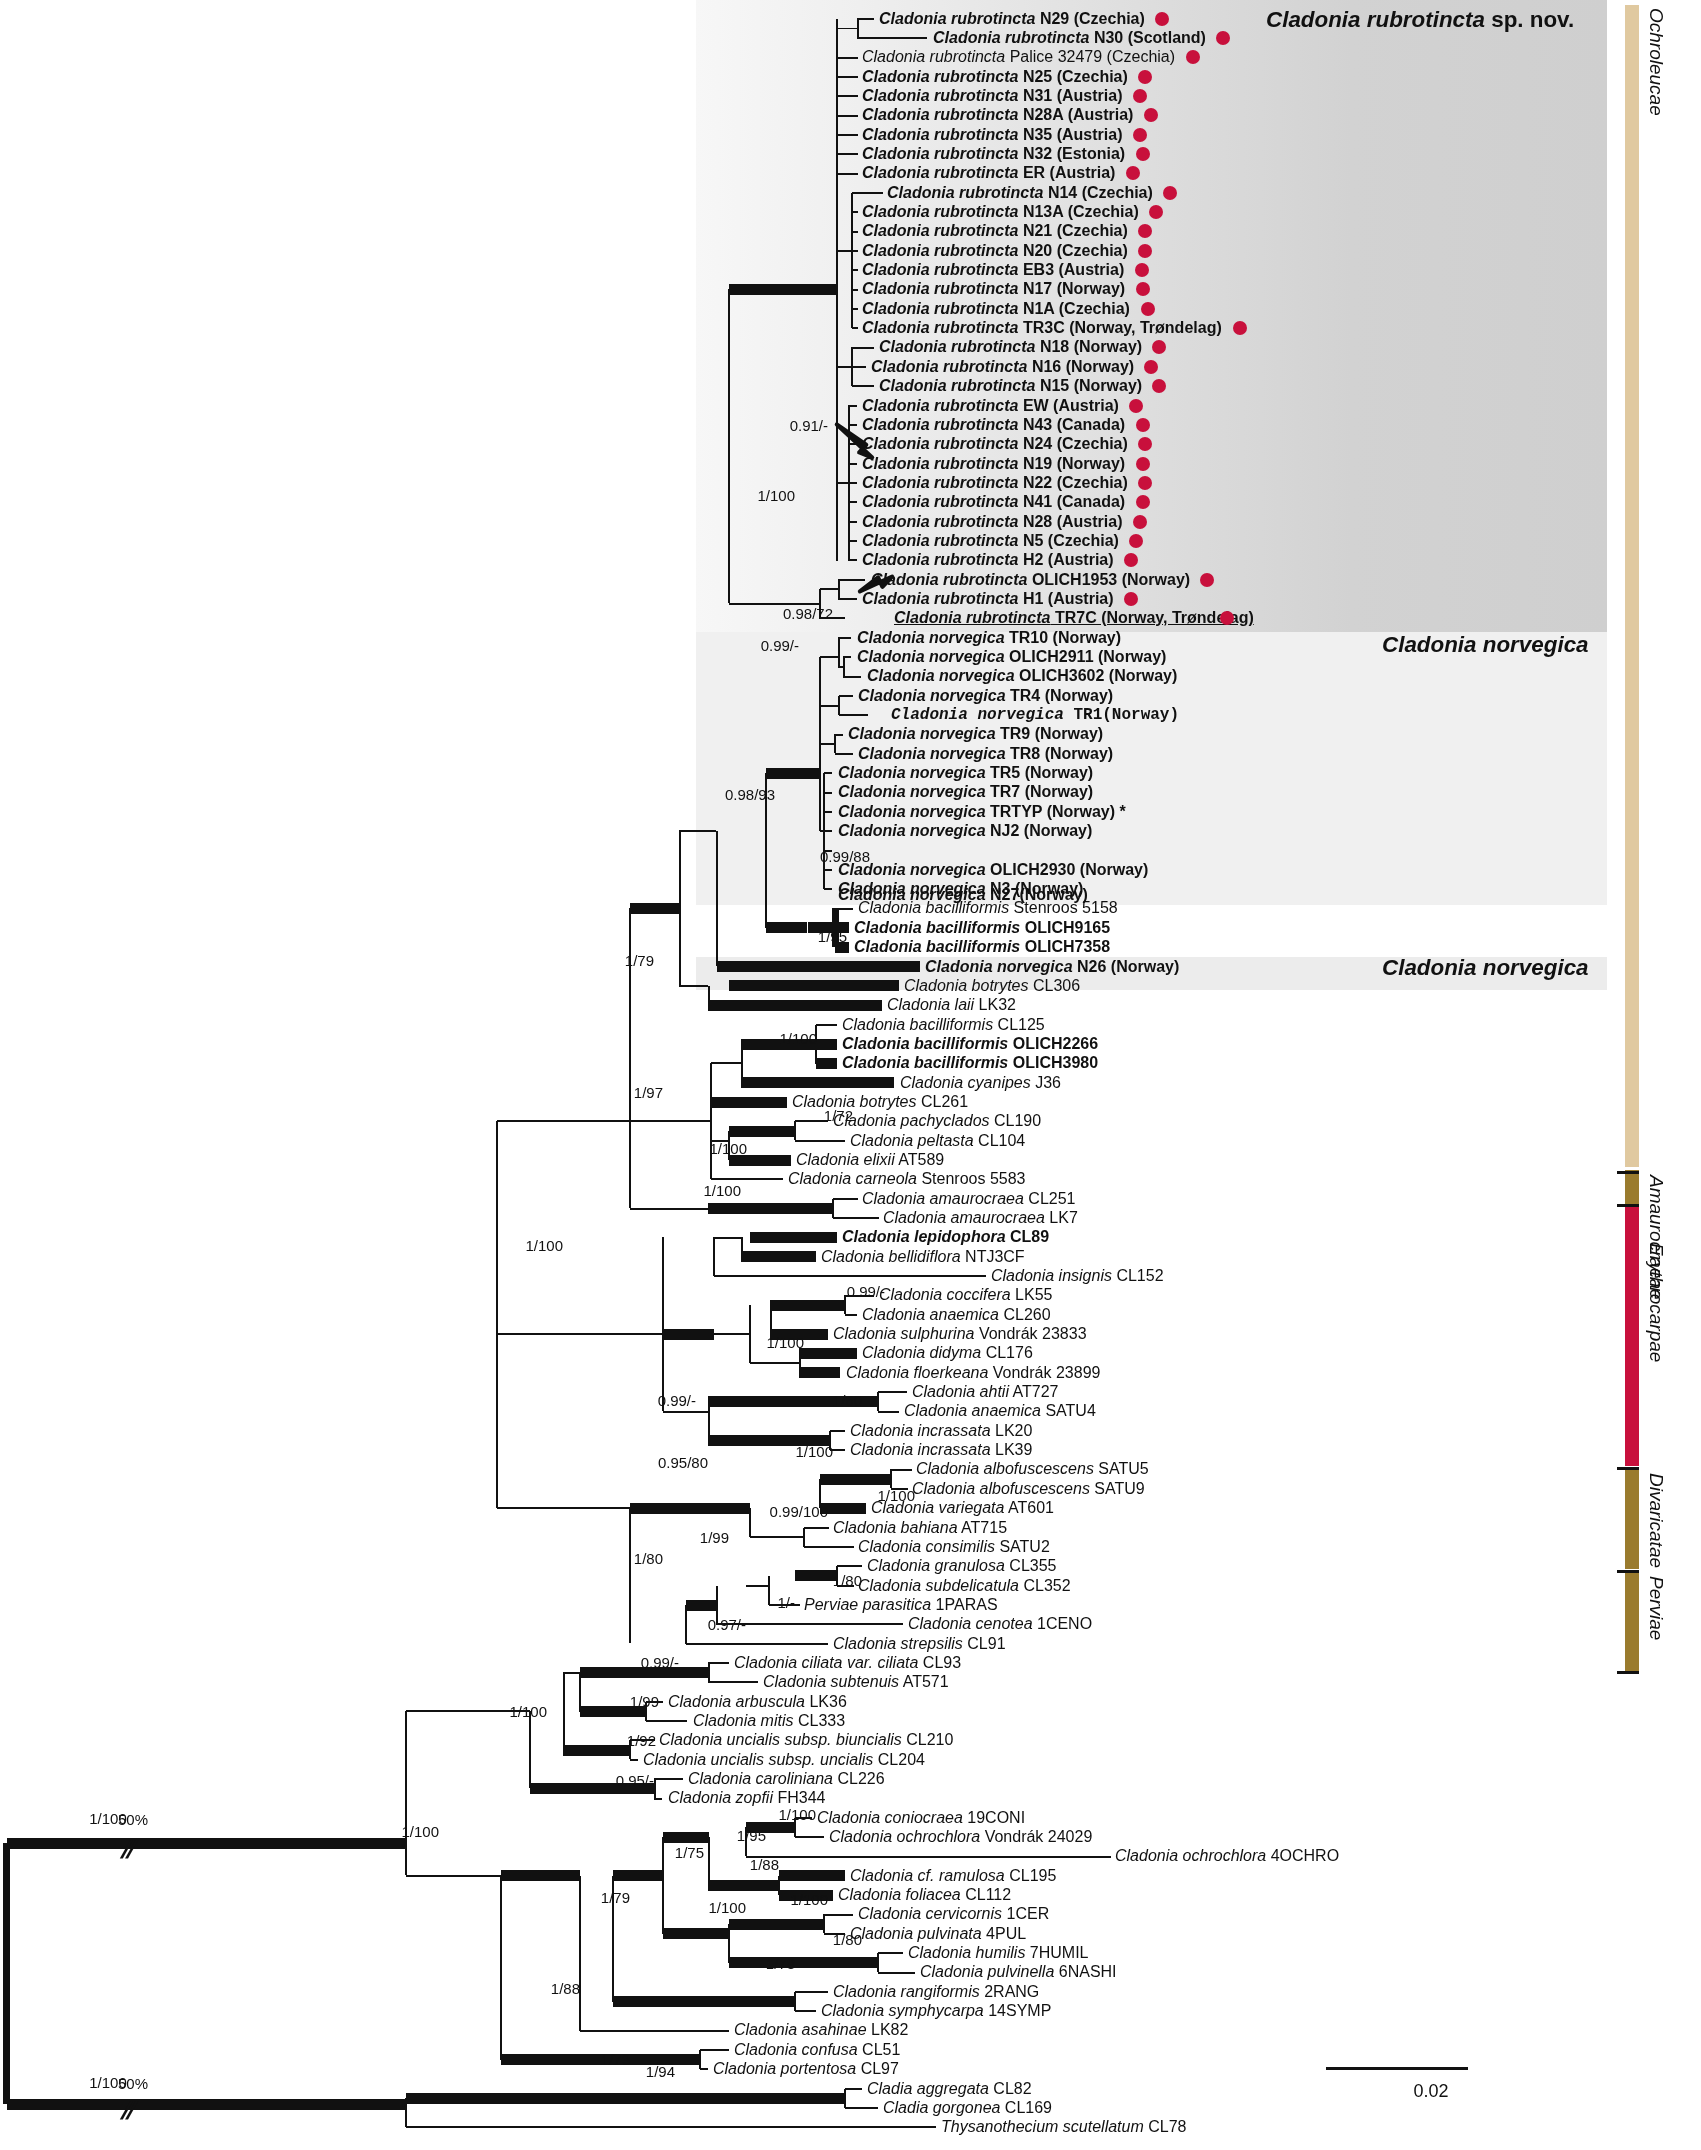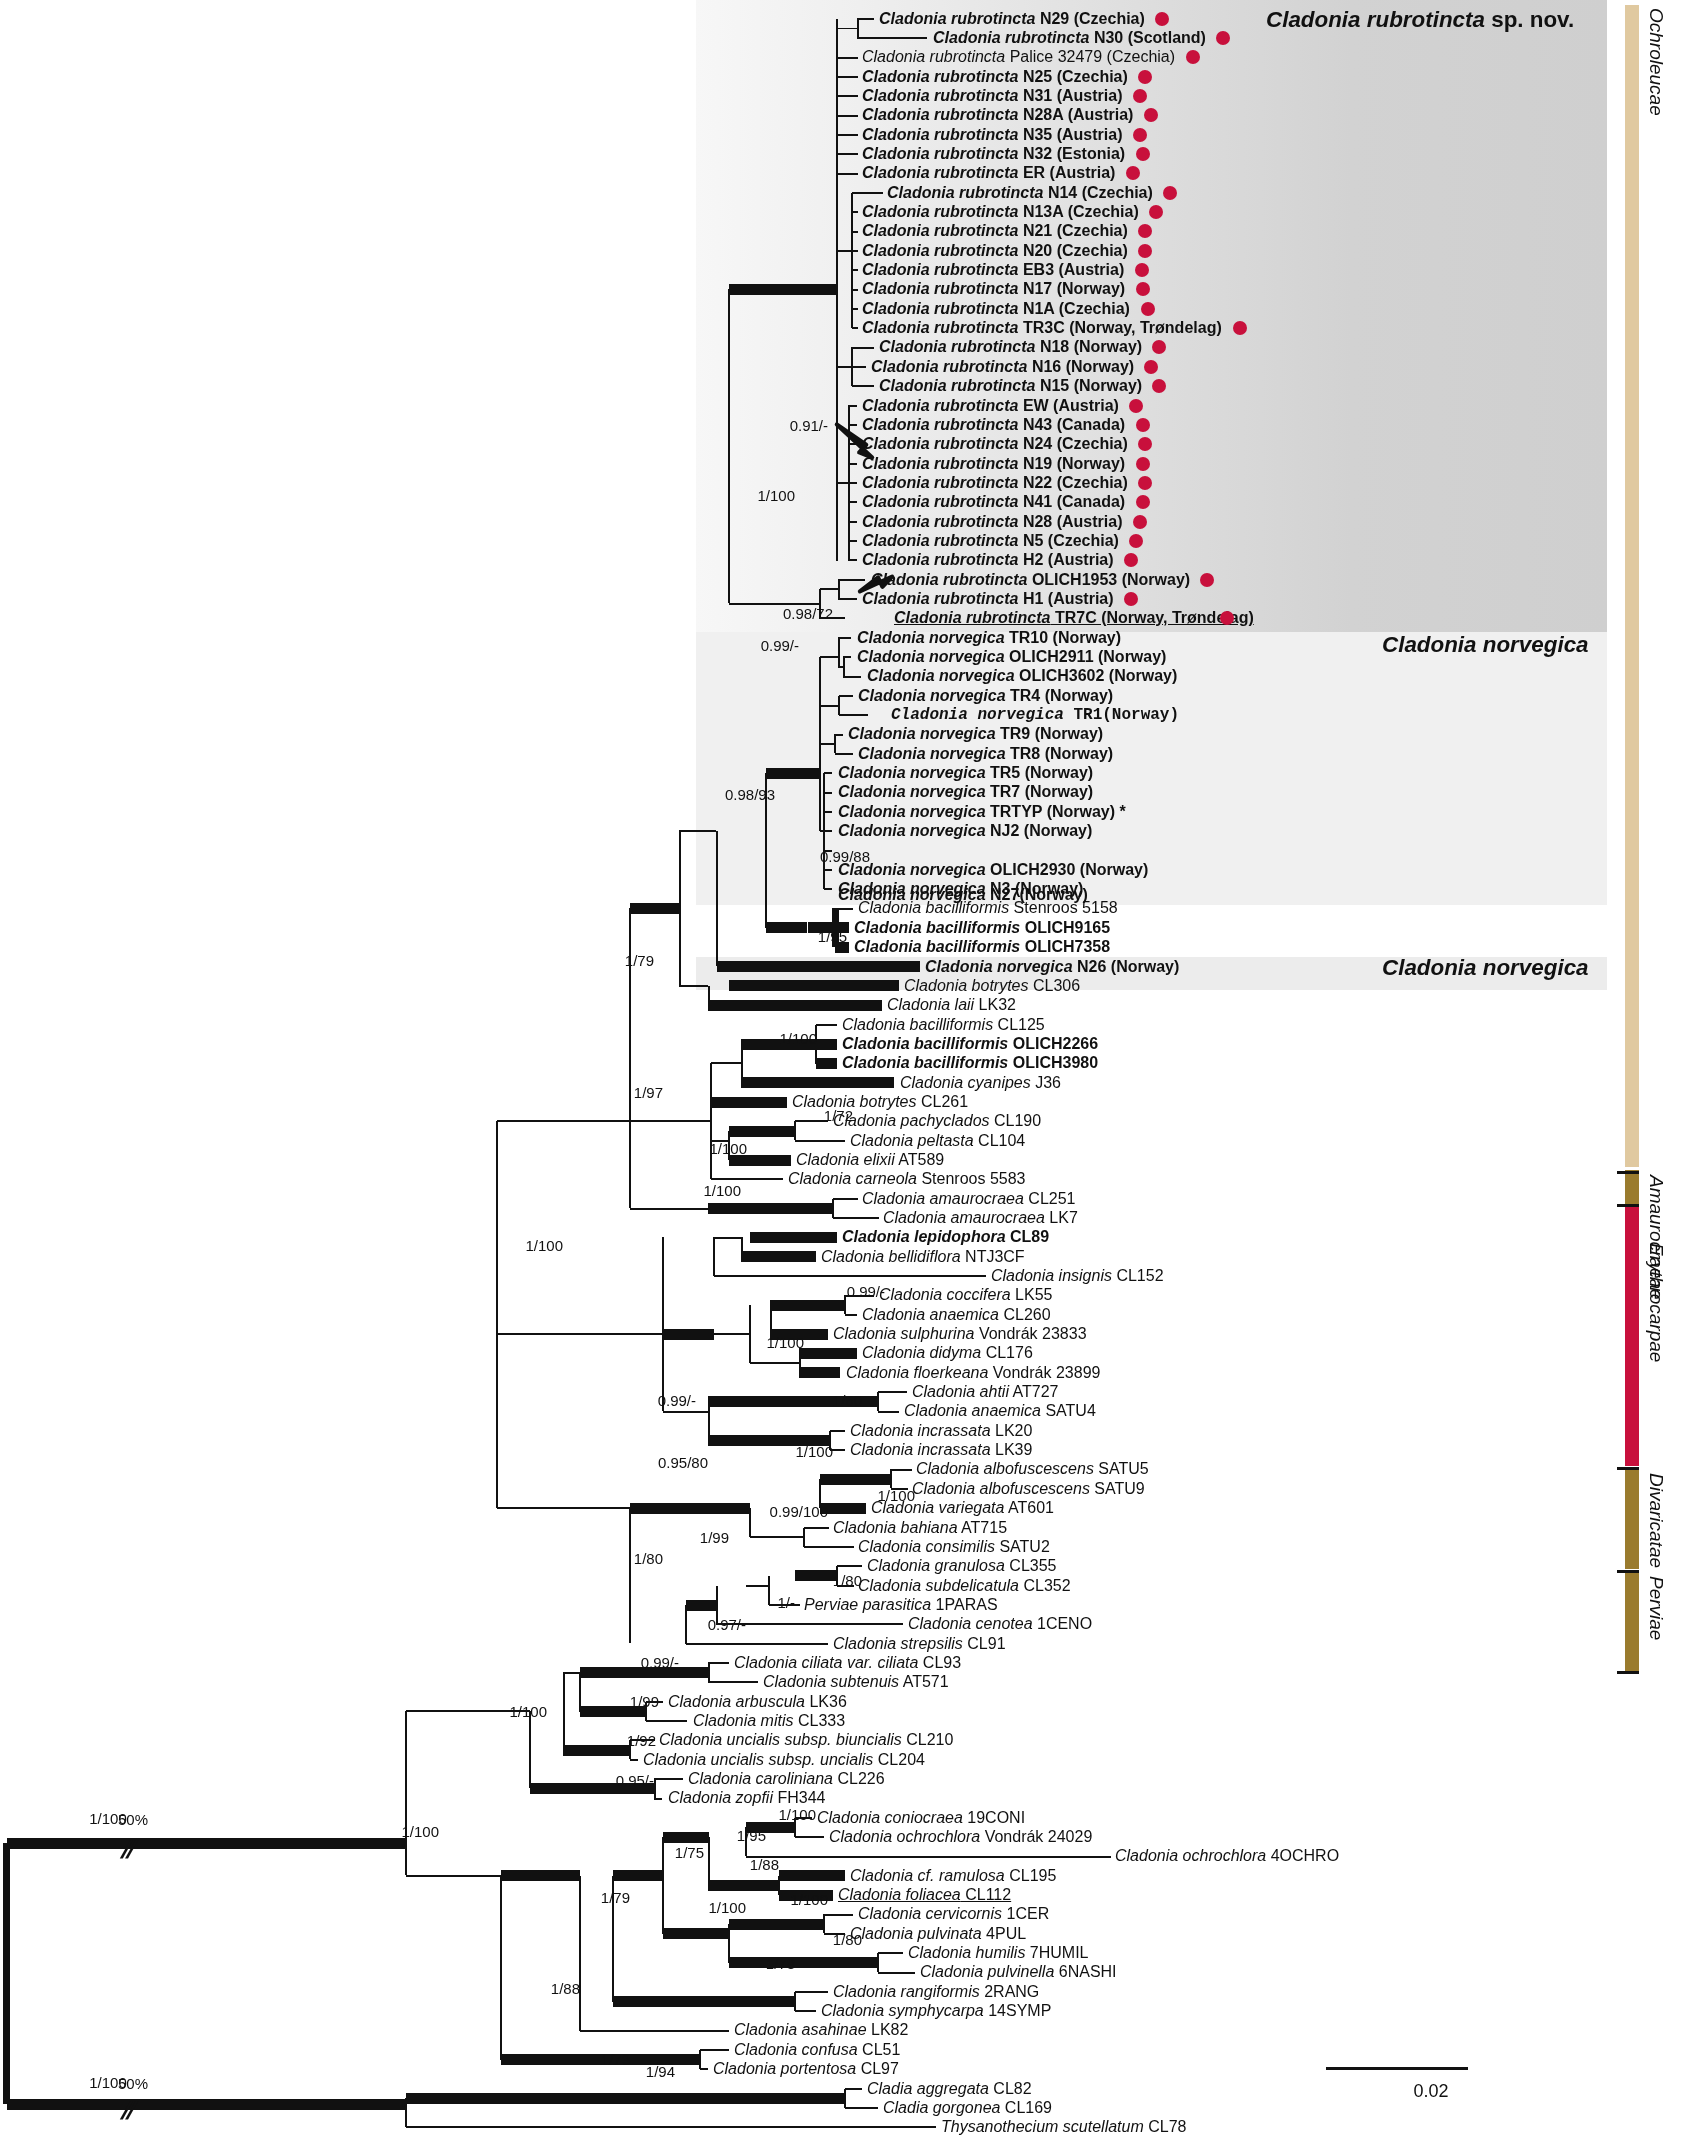--- a/index.html
+++ b/index.html
@@ -456,21 +456,21 @@
       <div class="tip" style="left: 668px; top: 1702px;"><i>Cladonia arbuscula</i><span> LK36</span></div>
       <div class="tip" style="left: 693px; top: 1721px;"><i>Cladonia mitis</i><span> CL333</span></div>
       <div class="tip" style="left: 659px; top: 1740px;"><i>Cladonia uncialis subsp. biuncialis</i><span> CL210</span></div>
       <div class="tip" style="left: 643px; top: 1760px;"><i>Cladonia uncialis subsp. uncialis</i><span> CL204</span></div>
       <div class="tip" style="left: 688px; top: 1779px;"><i>Cladonia caroliniana</i><span> CL226</span></div>
       <div class="tip" style="left: 668px; top: 1798px;"><i>Cladonia zopfii</i><span> FH344</span></div>
       <div class="tip" style="left: 817px; top: 1818px;"><i>Cladonia coniocraea</i><span> 19CONI</span></div>
       <div class="tip" style="left: 829px; top: 1837px;"><i>Cladonia ochrochlora</i><span> Vondrák 24029</span></div>
       <div class="tip" style="left: 1115px; top: 1856px;"><i>Cladonia ochrochlora</i><span> 4OCHRO</span></div>
       <div class="tip" style="left: 850px; top: 1876px;"><i>Cladonia cf. ramulosa</i><span> CL195</span></div>
-      <div class="tip" style="left: 838px; top: 1895px; text-decoration: underline;"><i>Cladonia foliacea</i><span> CL112</span></div>
+      <div class="tip" style="left: 838px; top: 1895px;"><i>Cladonia foliacea</i><span> CL112</span></div>
       <div class="tip" style="left: 858px; top: 1914px;"><i>Cladonia cervicornis</i><span> 1CER</span></div>
       <div class="tip" style="left: 850px; top: 1934px;"><i>Cladonia pulvinata</i><span> 4PUL</span></div>
       <div class="tip" style="left: 908px; top: 1953px;"><i>Cladonia humilis</i><span> 7HUMIL</span></div>
       <div class="tip" style="left: 920px; top: 1972px;"><i>Cladonia pulvinella</i><span> 6NASHI</span></div>
       <div class="tip" style="left: 833px; top: 1992px;"><i>Cladonia rangiformis</i><span> 2RANG</span></div>
       <div class="tip" style="left: 821px; top: 2011px;"><i>Cladonia symphycarpa</i><span> 14SYMP</span></div>
       <div class="tip" style="left: 734px; top: 2030px;"><i>Cladonia asahinae</i><span> LK82</span></div>
       <div class="tip" style="left: 734px; top: 2050px;"><i>Cladonia confusa</i><span> CL51</span></div>
       <div class="tip" style="left: 713px; top: 2069px;"><i>Cladonia portentosa</i><span> CL97</span></div>
       <div class="tip" style="left: 867px; top: 2089px;"><i>Cladia aggregata</i><span> CL82</span></div>

